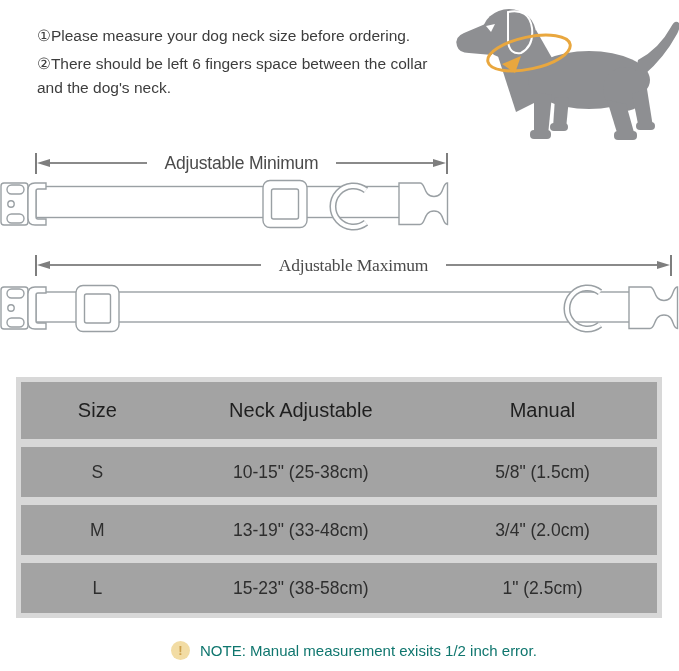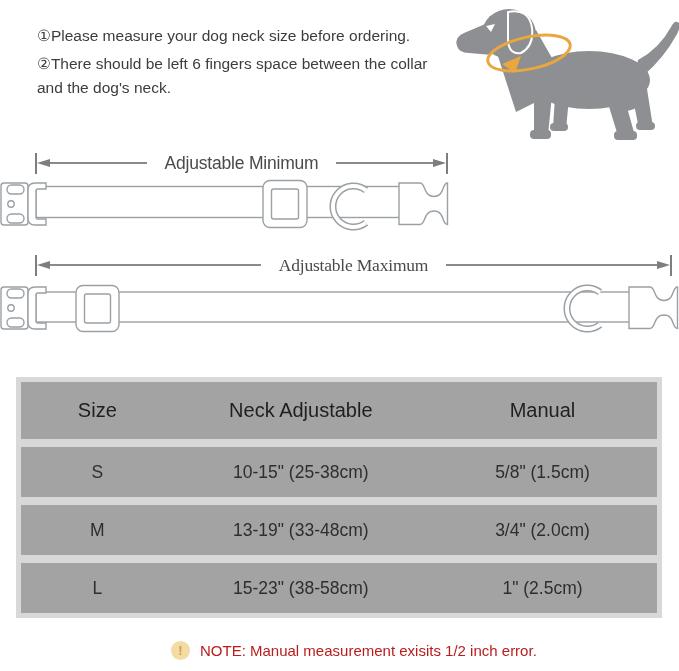--- a/index.html
+++ b/index.html
@@ -46,21 +46,21 @@
   .tcell-neck  { flex:0 0 40%; }
   .tcell-width { flex:0 0 36%; }
 
   
   .note { position:absolute; left:171px; top:641px; display:flex; align-items:center; gap:10px; }
   .note-icon {
     width:19px; height:19px; border-radius:50%; background:#f2dca4;
     color:#cda04c; font-size:13px; font-weight:bold;
     display:flex; align-items:center; justify-content:center; flex:0 0 auto;
   }
-  .note-text { font-size:15px; color:#b91c1c; white-space:nowrap; }
+  .note-text { font-size:15px; color:#0f766e; white-space:nowrap; }
 </style>
 </head>
 <body>
 
 <div class="page">
 
   <div class="instructions">
     <p>①Please measure your dog neck size before ordering.</p>
     <p>②There should be left 6 fingers space between the collar and the dog's neck.</p>
   </div>

